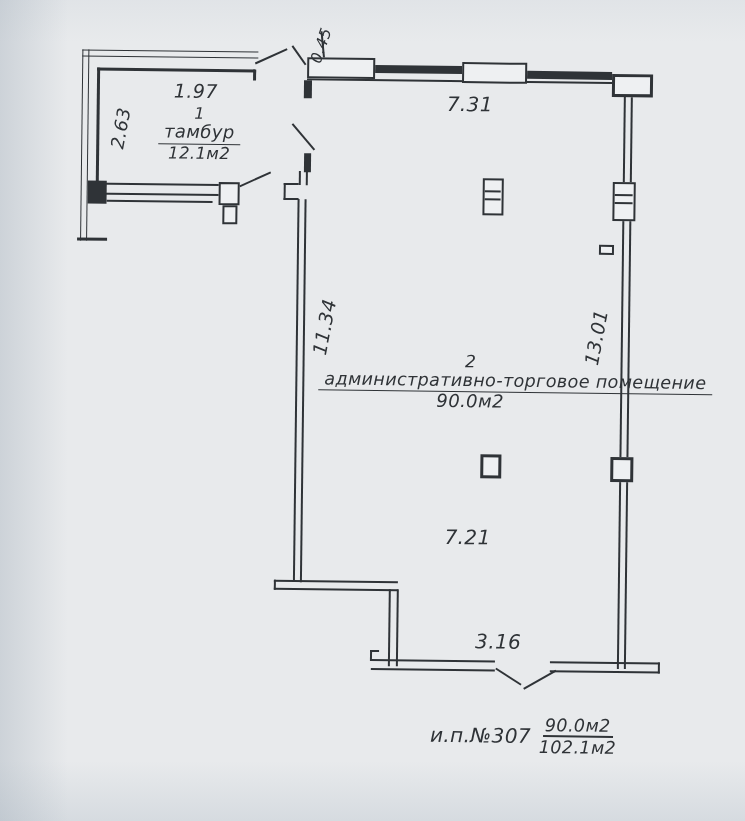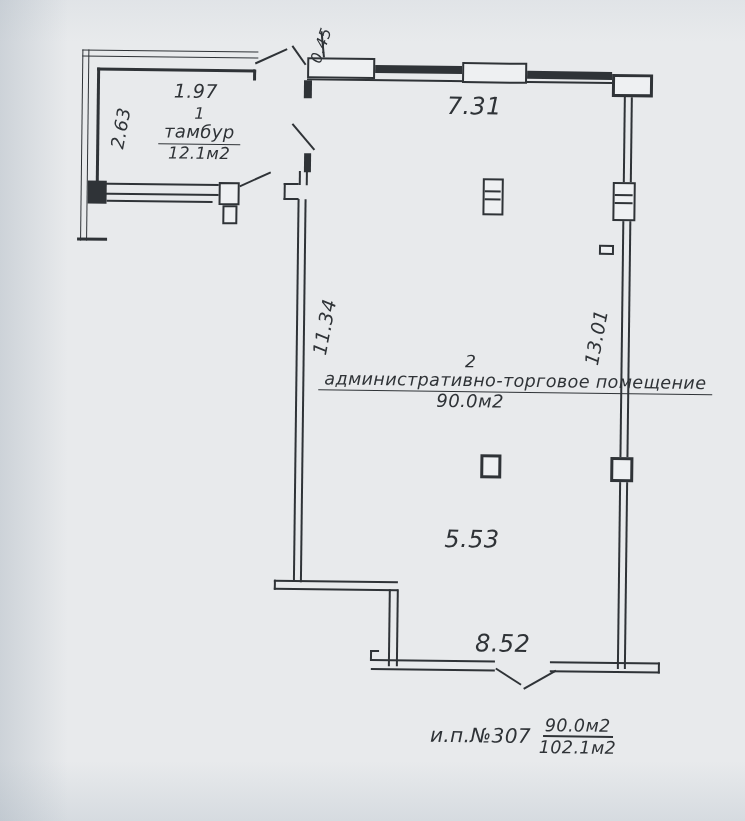--- a/index.html
+++ b/index.html
@@ -33,21 +33,21 @@
   .box2{border:2px solid var(--ink);background:var(--paperfill);}
   .box3{border:3px solid var(--ink);background:var(--paperfill);}
   .notch{border-left:2px solid var(--ink);border-top:2px solid var(--ink);border-bottom:2px solid var(--ink);}
   .leaf{height:1.8px;background:var(--ink);transform-origin:left center;}
   
   .lbl{
     position:absolute;color:var(--ink);font-style:italic;
     letter-spacing:.4px;white-space:nowrap;line-height:1.05;
   }
   .rot{transform:rotate(-80deg);text-align:center;}
-  .dim{font-size:24px;}
+  .dim{font-size:20px;}
   .room-lbl{text-align:center;}
   .room-name{display:inline-block;border-bottom:1.8px solid var(--ink);padding:0 6px 2px 6px;}
   .footer{display:flex;align-items:center;gap:8px;}
   .fraction{display:flex;flex-direction:column;align-items:center;}
   .frac-line{width:70px;height:1.8px;background:var(--ink);margin:1px 0;}
 </style>
 </head>
 <body>
 
 <div class="plan">
@@ -105,22 +105,22 @@
   <div class="el leaf" style="left:527px;top:686px;width:37px;transform:rotate(-30deg);"></div>
   <div class="el dline-h" style="left:553px;top:659px;width:110px;height:11px;"></div>
   <div class="el solid" style="left:661px;top:659px;width:2px;height:11px;"></div>
 
   <div class="lbl dim" style="left:170px;top:84px;font-size:19px;">1.97</div>
   <div class="lbl rot" style="left:92px;top:122px;width:52px;font-size:18px;">2.63</div>
   <div class="lbl rot" style="left:294px;top:38px;width:46px;font-size:15.5px;transform:rotate(-72deg);">0.45</div>
   <div class="lbl dim" style="left:443px;top:93px;">7.31</div>
   <div class="lbl rot" style="left:296px;top:318px;width:56px;font-size:19px;">11.34</div>
   <div class="lbl rot" style="left:568px;top:325px;width:56px;font-size:19px;">13.01</div>
-  <div class="lbl dim" style="left:446px;top:526px;">5.53</div>
-  <div class="lbl dim" style="left:478px;top:630px;">8.52</div>
+  <div class="lbl dim" style="left:446px;top:526px;">7.21</div>
+  <div class="lbl dim" style="left:478px;top:630px;">3.16</div>
 
   <div class="lbl room-lbl" style="left:148px;top:108px;width:96px;">
     <div style="font-size:16px;">1</div>
     <div class="room-name" style="font-size:18px;">тамбур</div>
     <div style="font-size:16.5px;">12.1м2</div>
   </div>
 
   <div class="lbl room-lbl" style="left:318px;top:352px;width:304px;">
     <div style="font-size:17px;">2</div>
     <div class="room-name" style="font-size:17.5px;">административно-торговое помещение</div>

